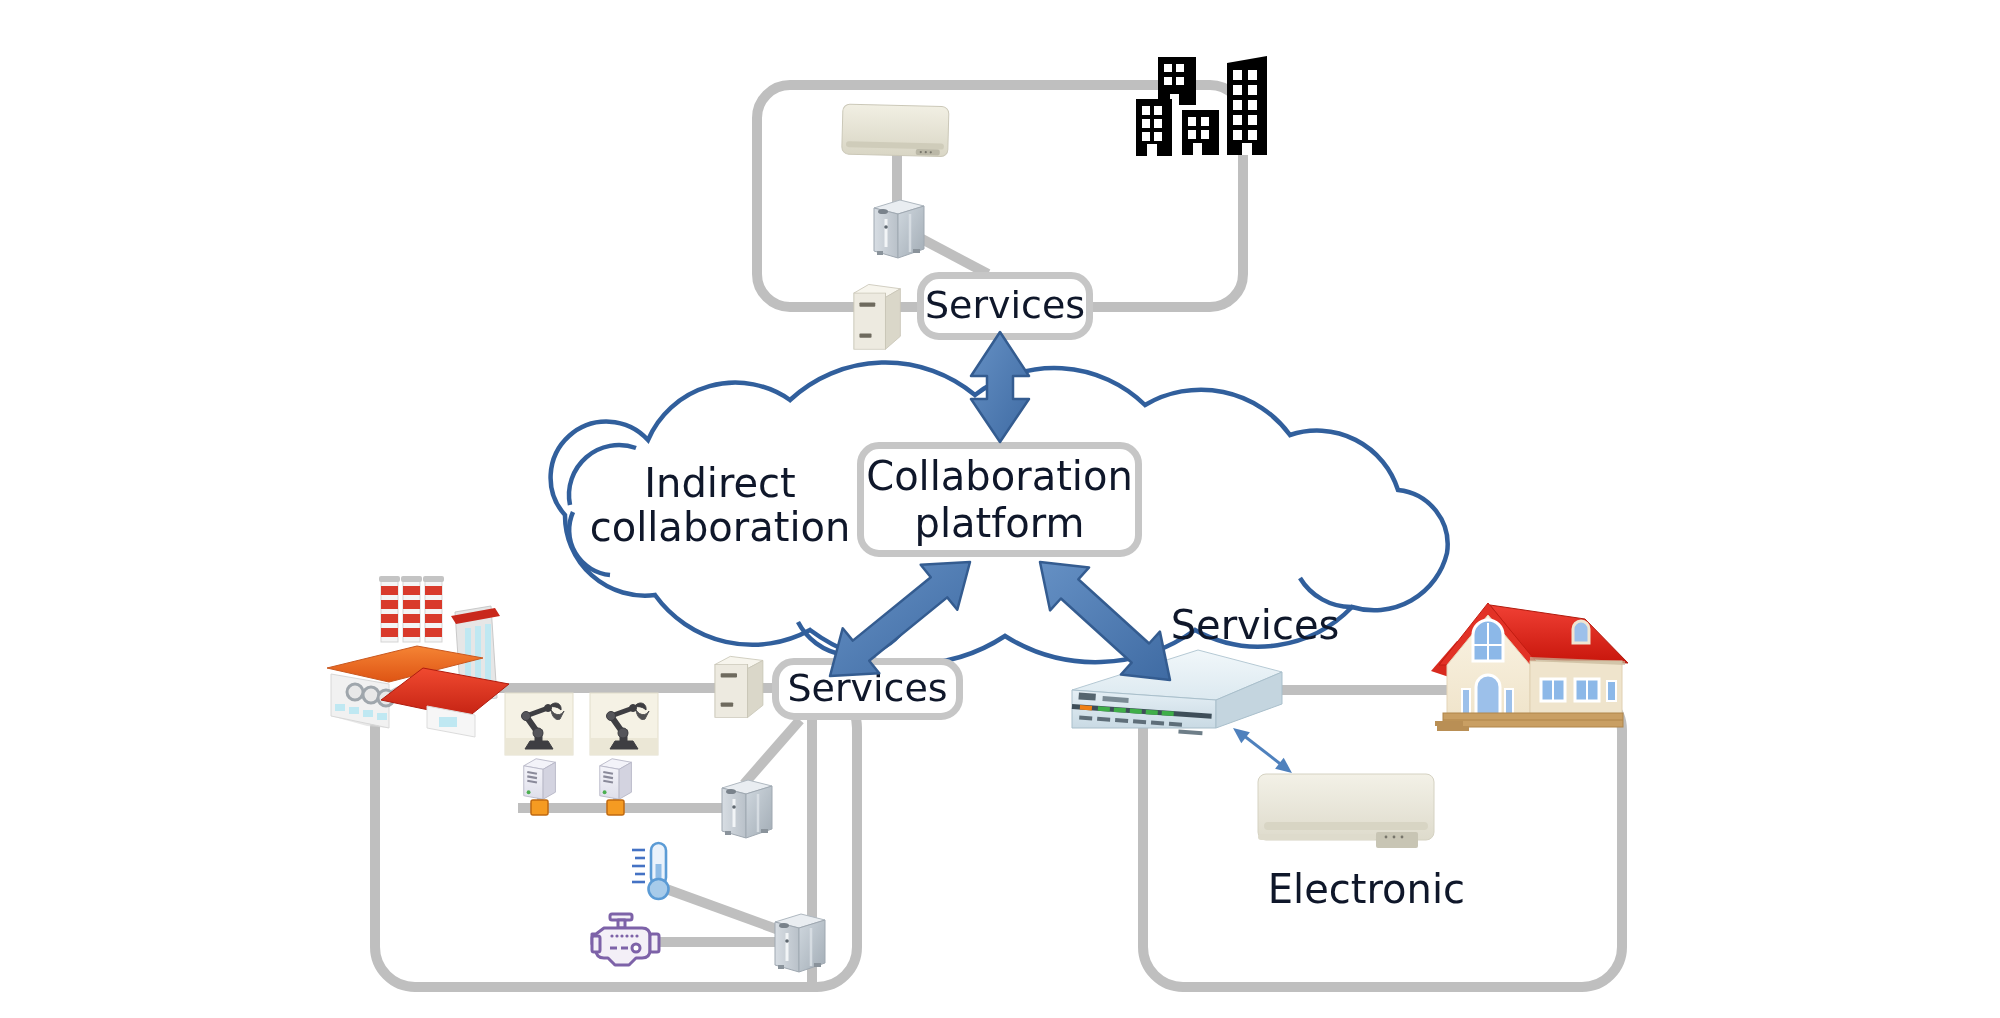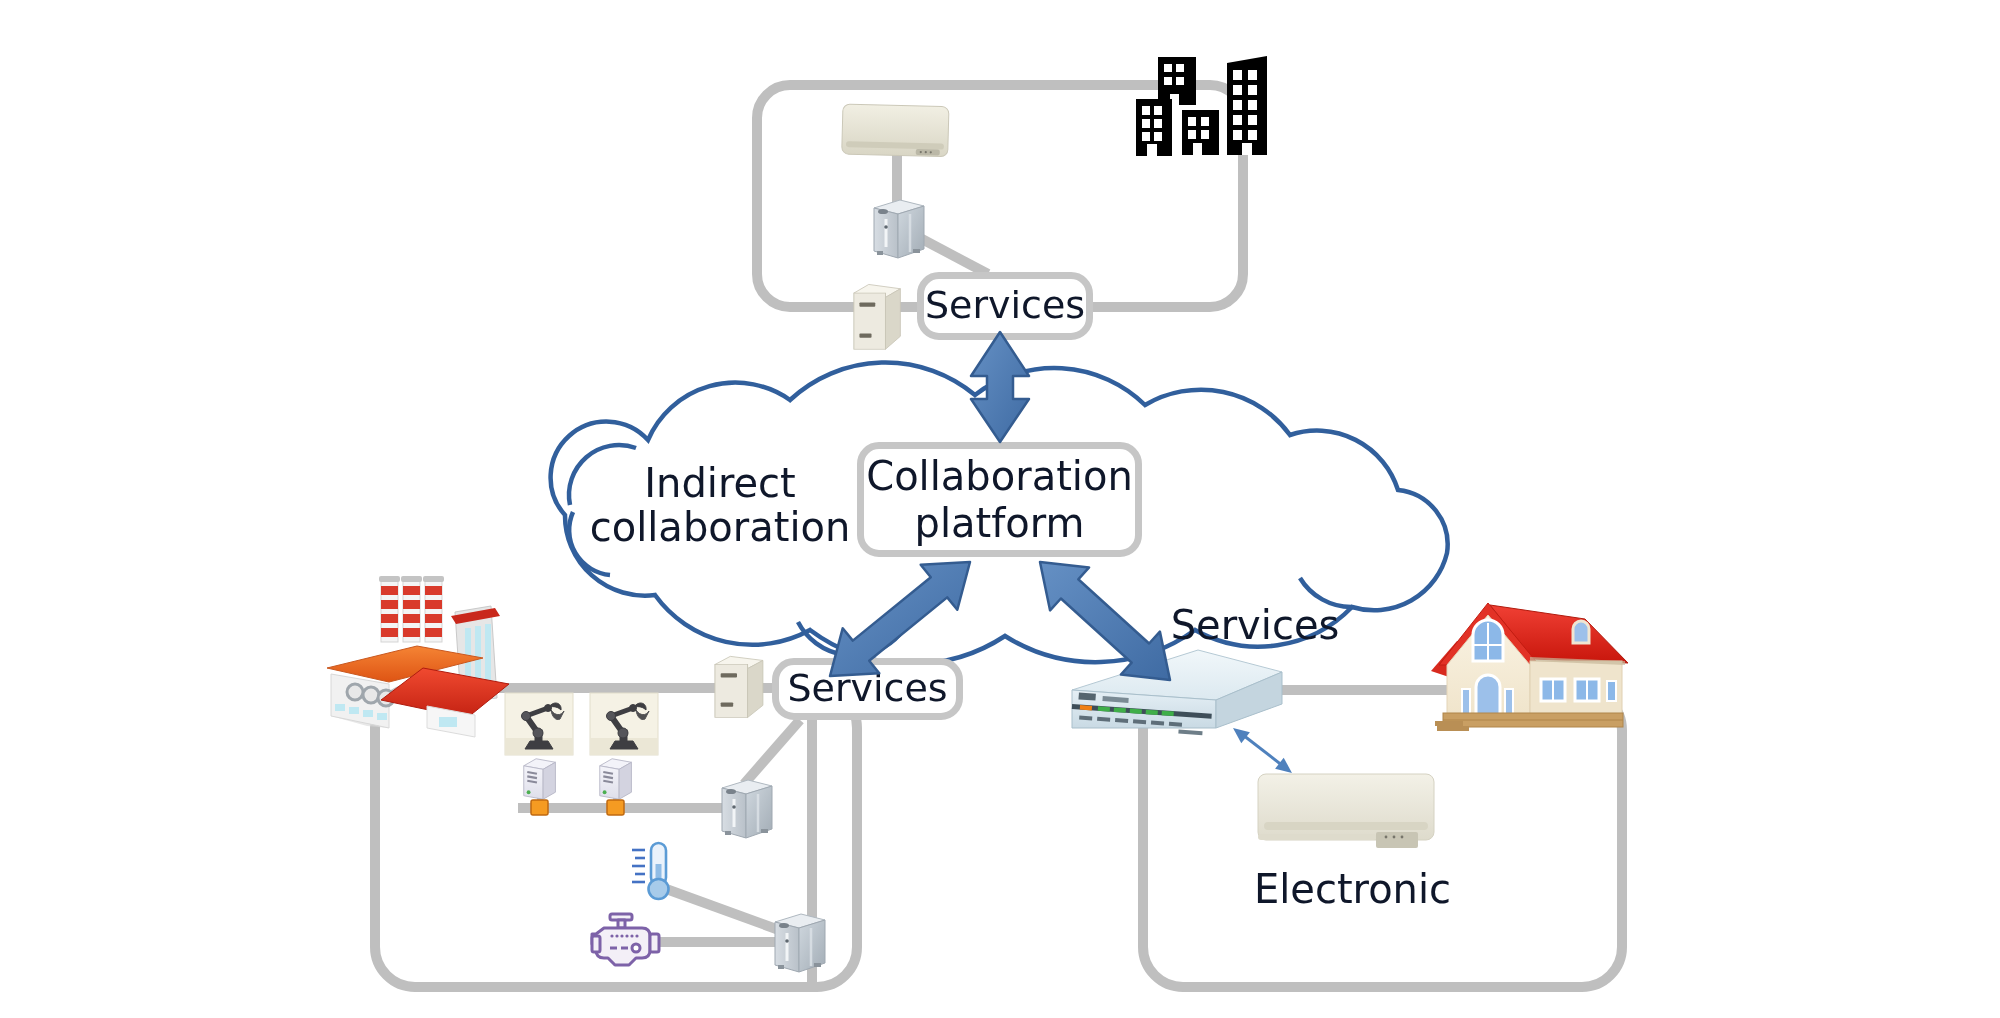--- a/index.html
+++ b/index.html
@@ -9,21 +9,21 @@
   .lbl-box{position:absolute;box-sizing:border-box;background:#fff;border:7px solid #C6C6C6;
            border-radius:22px;display:flex;align-items:center;justify-content:center;
            text-align:center;font-size:38px;line-height:1.1;}
   #collab-box{left:857px;top:442px;width:285px;height:115px;font-size:40px;line-height:47px;
               flex-direction:column;}
   #svc-city-box{left:917px;top:272px;width:176px;height:68px;}
   #svc-factory-box{left:772px;top:658px;width:191px;height:62px;}
   .lbl-plain{position:absolute;text-align:center;}
   #cloud-lbl{left:585px;top:461px;width:270px;font-size:40px;line-height:44px;}
   #gateway-lbl{left:1150px;top:602px;width:210px;font-size:40px;}
-  #appliance-lbl{left:1240px;top:864px;width:225px;font-size:40px;line-height:50px;}
+  #appliance-lbl{left:1240px;top:864px;width:225px;font-size:40px;line-height:50px;text-align:right;}
 </style>
 </head>
 <body>
 
 <div id="canvas">
 
 <svg class="layer" width="2000" height="1018" viewBox="0 0 2000 1018">
   <defs>
     <linearGradient id="gAc" x1="0" y1="0" x2="0" y2="1">
       <stop offset="0" stop-color="#F1EFE3"></stop>

